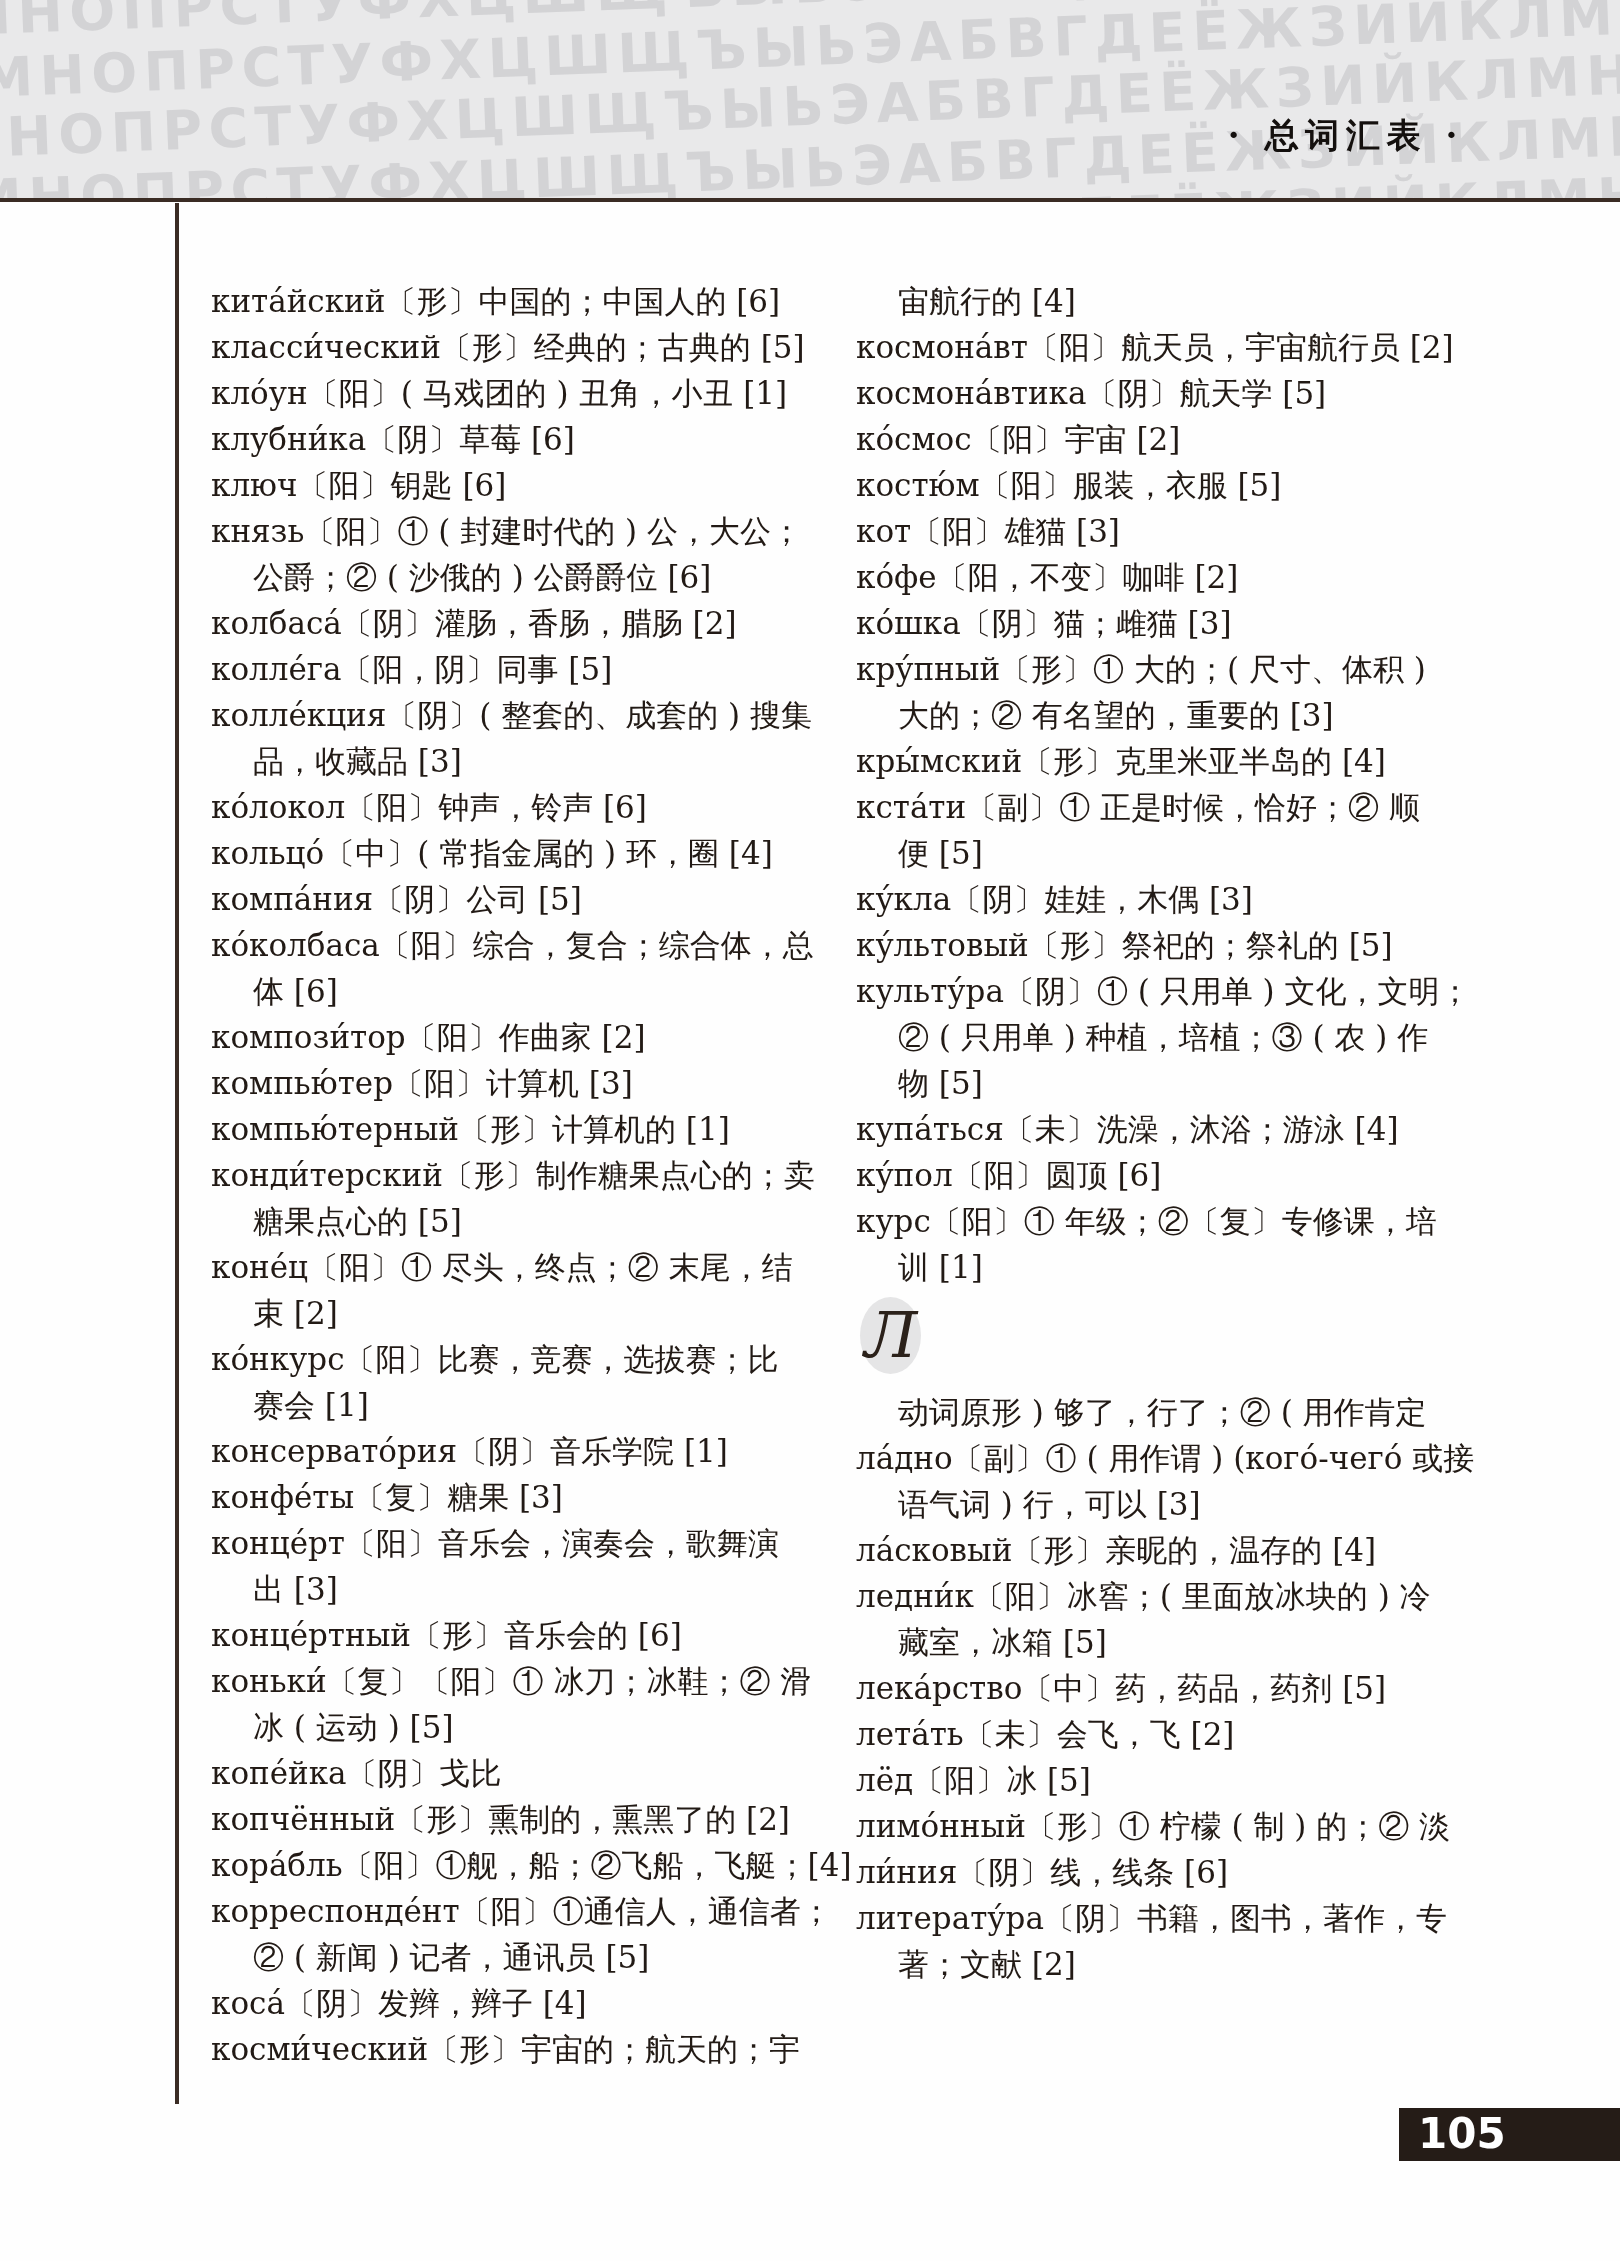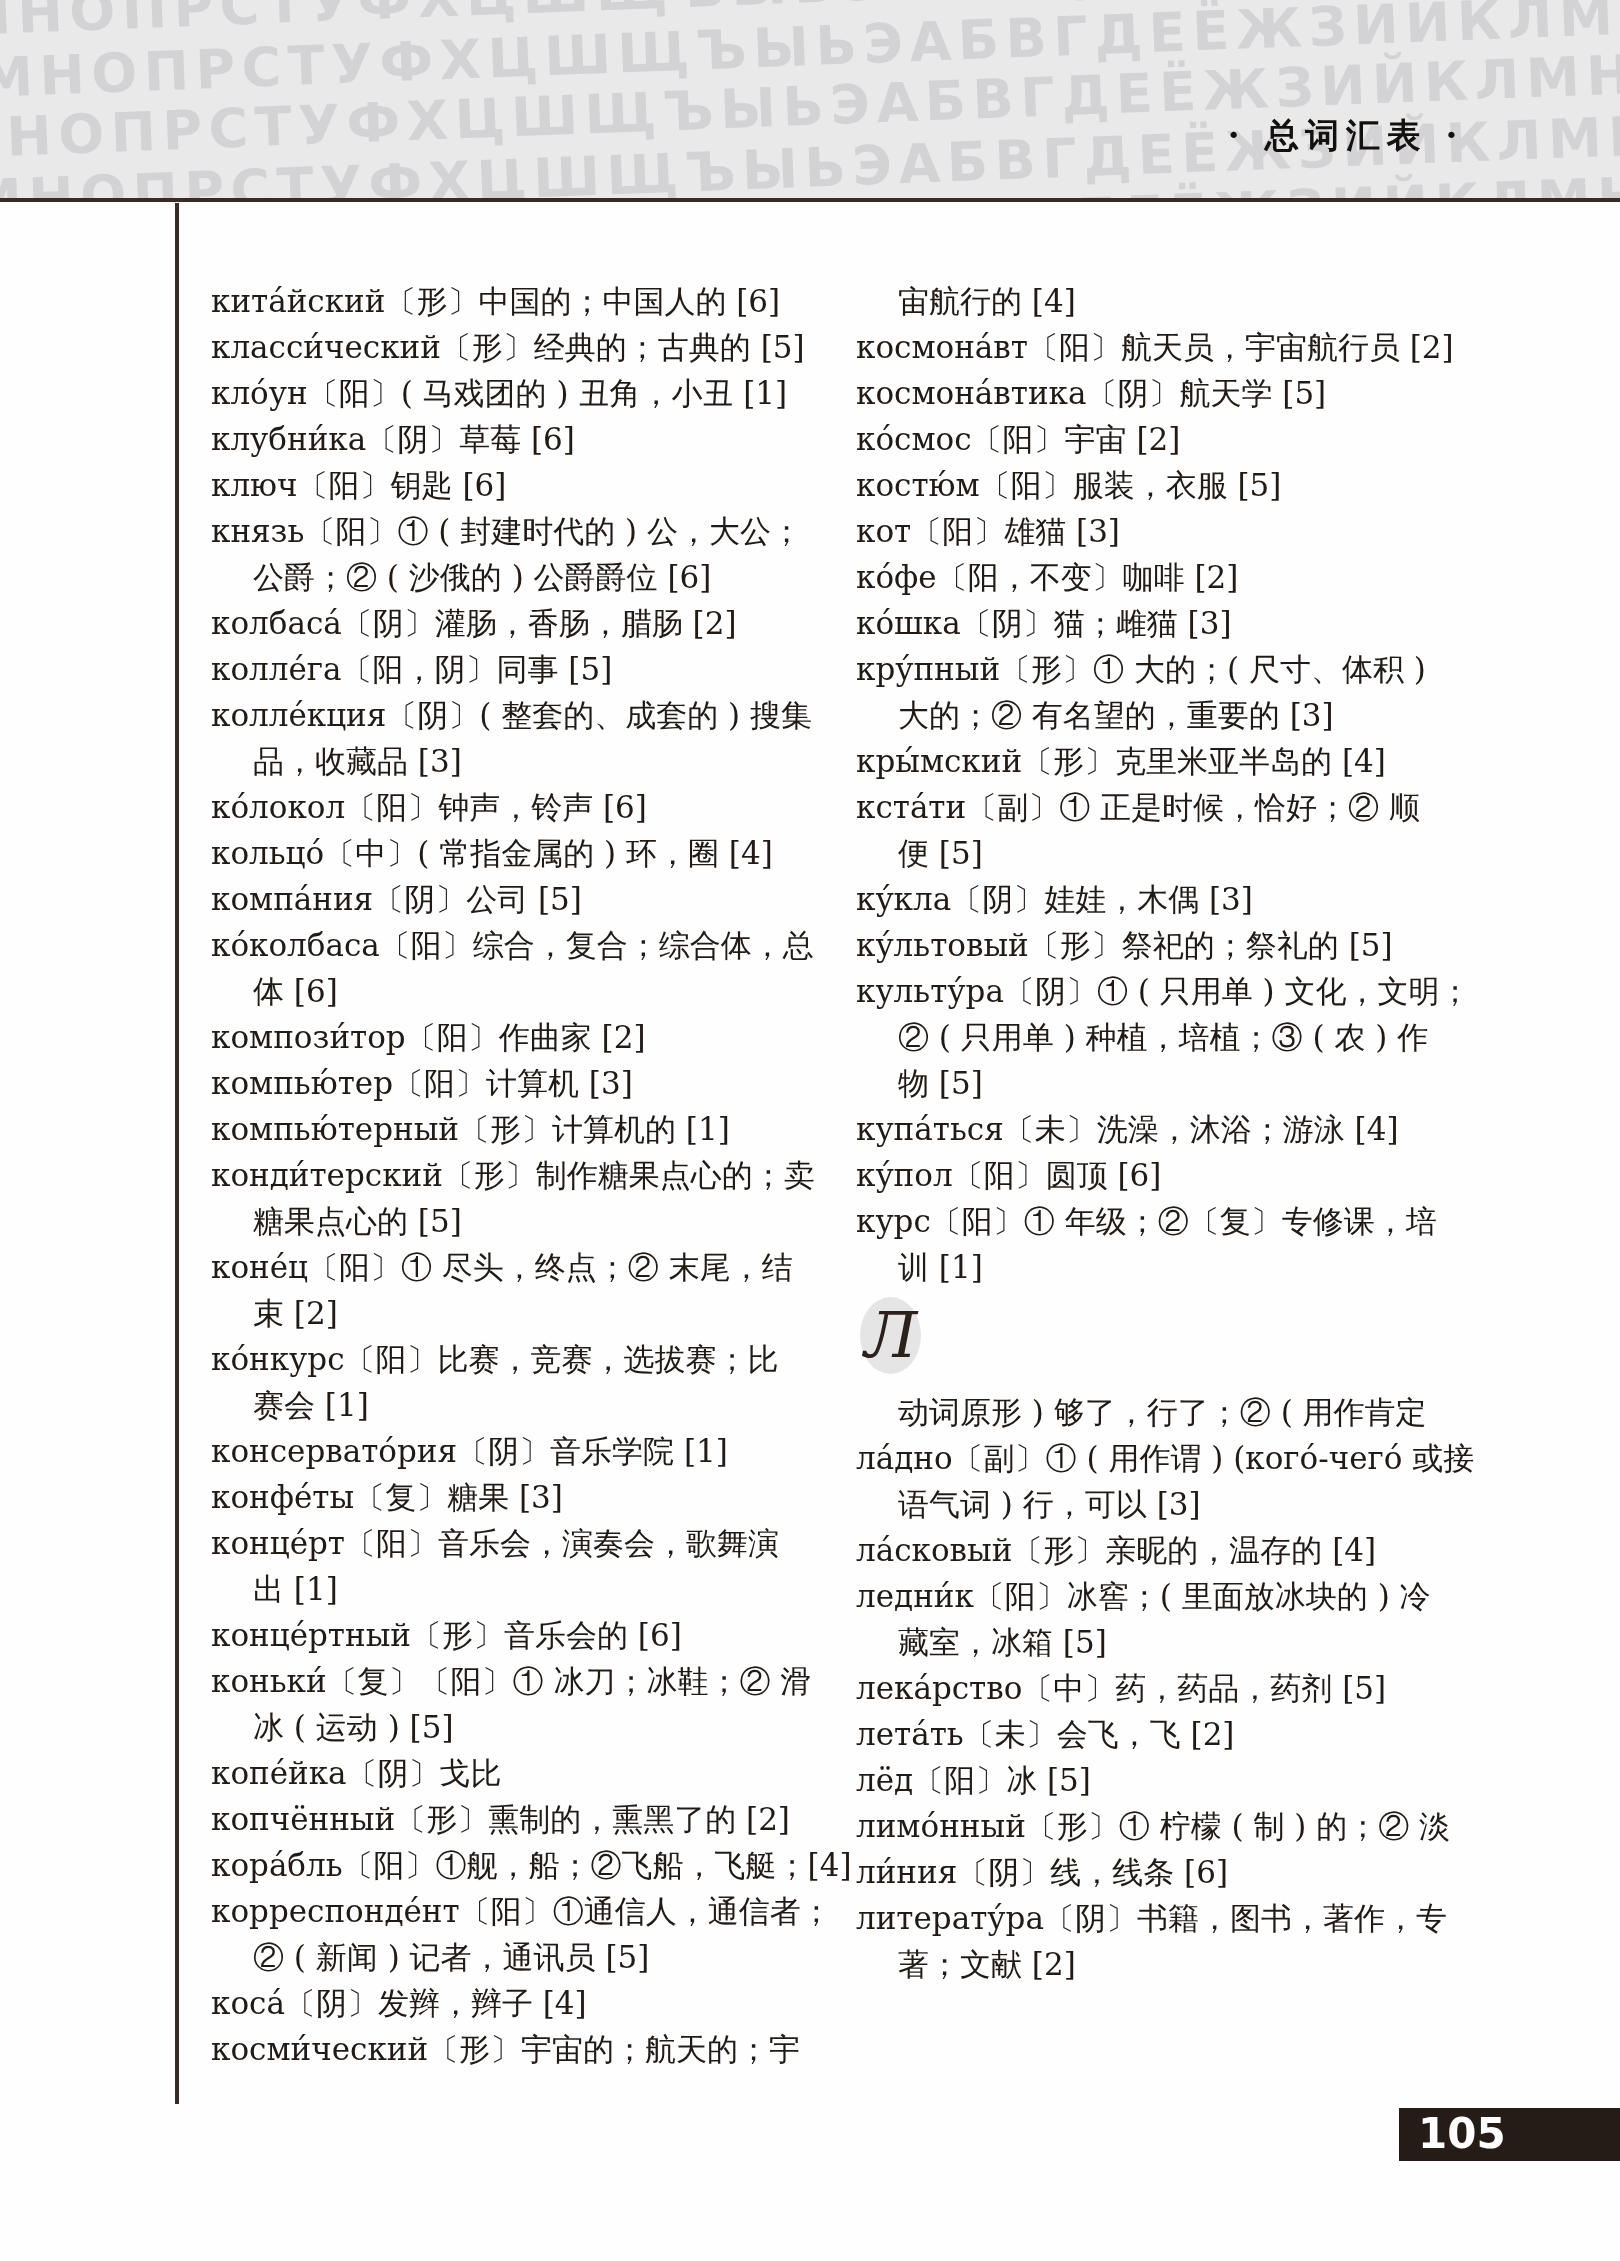--- a/index.html
+++ b/index.html
@@ -81,21 +81,21 @@
       <div class="line">компью́терный〔形〕计算机的 [1]</div>
       <div class="line">конди́терский〔形〕制作糖果点心的；卖</div>
       <div class="line indent">糖果点心的 [5]</div>
       <div class="line">коне́ц〔阳〕① 尽头，终点；② 末尾，结</div>
       <div class="line indent">束 [2]</div>
       <div class="line">ко́нкурс〔阳〕比赛，竞赛，选拔赛；比</div>
       <div class="line indent">赛会 [1]</div>
       <div class="line">консервато́рия〔阴〕音乐学院 [1]</div>
       <div class="line">конфе́ты〔复〕糖果 [3]</div>
       <div class="line">конце́рт〔阳〕音乐会，演奏会，歌舞演</div>
-      <div class="line indent">出 [1]</div>
+      <div class="line indent">出 [3]</div>
       <div class="line">конце́ртный〔形〕音乐会的 [6]</div>
       <div class="line">коньки́〔复〕〔阳〕① 冰刀；冰鞋；② 滑</div>
       <div class="line indent">冰 ( 运动 ) [5]</div>
       <div class="line">копе́йка〔阴〕戈比</div>
       <div class="line">копчённый〔形〕熏制的，熏黑了的 [2]</div>
       <div class="line">кора́бль〔阳〕①舰，船；②飞船，飞艇；[4]</div>
       <div class="line">корреспонде́нт〔阳〕①通信人，通信者；</div>
       <div class="line indent">② ( 新闻 ) 记者，通讯员 [5]</div>
       <div class="line">коса́〔阴〕发辫，辫子 [4]</div>
       <div class="line">косми́ческий〔形〕宇宙的；航天的；宇</div>

